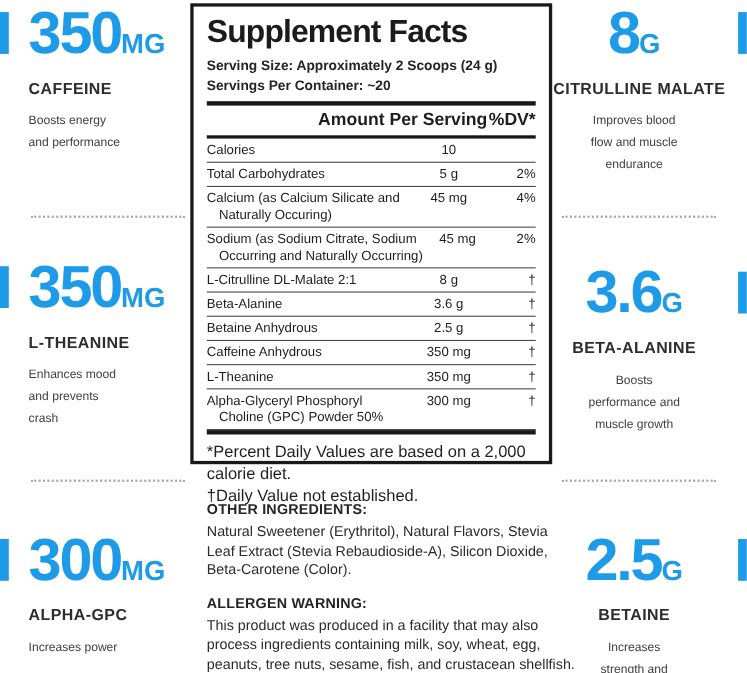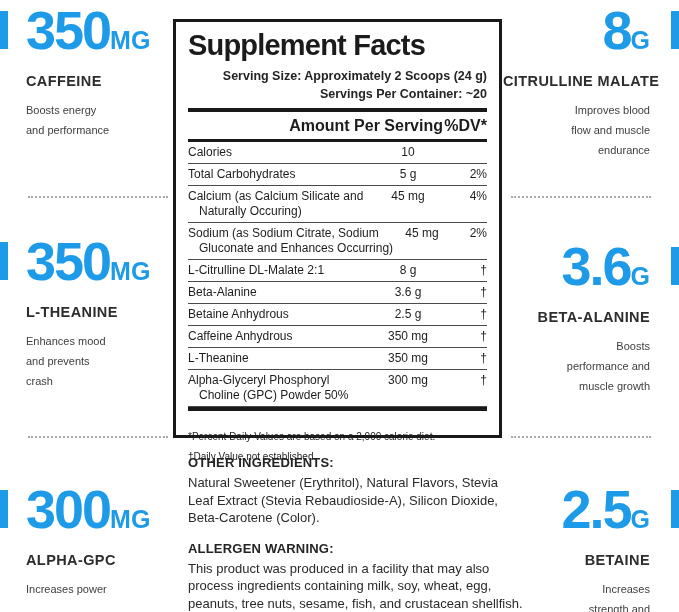--- a/index.html
+++ b/index.html
@@ -5,53 +5,53 @@
   :root { --accent:#1E9BE8; --ink:#1d1d1d; --head:#2d2d2d; --body:#404040; }
   * { margin:0; padding:0; box-sizing:border-box; }
   body { background:#fff; font-family:"Liberation Sans", sans-serif; }
   .canvas { position:relative; width:679px; height:612px; background:#fff; overflow:hidden; }
 
   
   .callout { position:absolute; }
   .callout .bar { position:absolute; width:8px; height:38px; top:9px; background:var(--accent); }
   .callout.left  { left:0;  width:140px; padding-left:26px; text-align:left; }
   .callout.left .bar { left:0; }
-  .callout.right { right:0; width:176px; padding-right:29px; text-align:right; }
+  .callout.right { right:0; width:176px; padding-right:29px; text-align:center; }
   .callout.right .bar { right:0; }
   .big { color:var(--accent); font-weight:bold; font-size:54px; line-height:56px; letter-spacing:-2px; white-space:nowrap; }
   .big .unit { font-size:25px; letter-spacing:0; }
   .cname { margin-top:5px; font-size:14.5px; font-weight:bold; color:var(--head); letter-spacing:.4px; white-space:nowrap; }
   .cdesc { margin-top:11px; font-size:11px; color:var(--body); }
   .cdesc div { line-height:20px; white-space:nowrap; }
 
   #lc0 { top:2px; }  #lc1 { top:233px; }  #lc2 { top:481px; }
   #rc0 { top:2px; }  #rc1 { top:238px; }  #rc2 { top:481px; }
 
   .sep { position:absolute; width:140px; border-top:2px dotted #a9a9a9; }
   .sep.l1 { left:28px; top:196px; } .sep.l2 { left:28px; top:436px; }
   .sep.r1 { right:28px; top:196px; } .sep.r2 { right:28px; top:436px; }
 
   
-  .panel { position:absolute; left:173px; top:19px; width:329px; height:419px;
+  .panel { position:absolute; left:173px; top:3px; width:329px; height:419px;
            border:3px solid #191919; background:#fff; padding:6px 12px 6px; color:var(--ink); }
   .sf-title { font-size:29px; font-weight:bold; letter-spacing:-.8px; line-height:34px; color:#1b1b1b; }
-  .sf-serving { margin-top:5px; font-size:12.5px; font-weight:bold; color:#242424; line-height:18px;text-align:right; }
+  .sf-serving { margin-top:5px; font-size:12.5px; font-weight:bold; color:#242424; line-height:18px; }
   .bar-thick { height:4px; background:#191919; margin-top:5px; }
   .sf-header { display:flex; align-items:flex-end; padding:5px 0 4px; border-bottom:3px solid #191919;
                font-size:16px; font-weight:bold; }
   .sf-header .sp { flex:1; }
   .sf-header .dvh { width:44px; text-align:right; }
   .sf-row { display:flex; border-bottom:1px solid #4a4a4a; padding:3px 0; font-size:12px; line-height:15px; }
   .sf-row:last-of-type { border-bottom:none; }
   .rname { flex:1; }
   .rname div { white-space:nowrap; }
   .rname .l2 { padding-left:11px; }
   .ramt { width:70px; text-align:center; white-space:nowrap; }
   .rdv  { width:44px; text-align:right; }
-  .footnotes { padding-top:16px; font-size:10px; line-height:20px; color:#1f1f1f; }
+  .footnotes { padding-top:6px; font-size:15px; line-height:20px; color:#1f1f1f; }
 
   
   .bottom-block { position:absolute; left:188px; top:455px; width:312px; color:#2a2a2a; }
   .pg-title { font-size:13px; font-weight:bold; letter-spacing:.2px; color:#242424; margin-bottom:4px; }
   .bodyline { font-size:13px; line-height:17.5px; white-space:nowrap; }
   .pg + .pg { margin-top:14px; }
 </style>
 </head>
 <body>
 
@@ -155,21 +155,21 @@
       <span class="rname">
         <div>Calcium (as Calcium Silicate and</div>
         <div class="l2">Naturally Occuring)</div>
       </span>
       <span class="ramt">45 mg</span>
       <span class="rdv">4%</span>
     </div>
     <div class="sf-row">
       <span class="rname">
         <div>Sodium (as Sodium Citrate, Sodium</div>
-        <div class="l2">Gluconate and Enhances Occurring)</div>
+        <div class="l2">Occurring and Naturally Occurring)</div>
       </span>
       <span class="ramt">45 mg</span>
       <span class="rdv">2%</span>
     </div>
     <div class="sf-row">
       <span class="rname">
           <div>L-Citrulline DL-Malate 2:1</div>
         </span>
       <span class="ramt">8 g</span>
       <span class="rdv">†</span>

